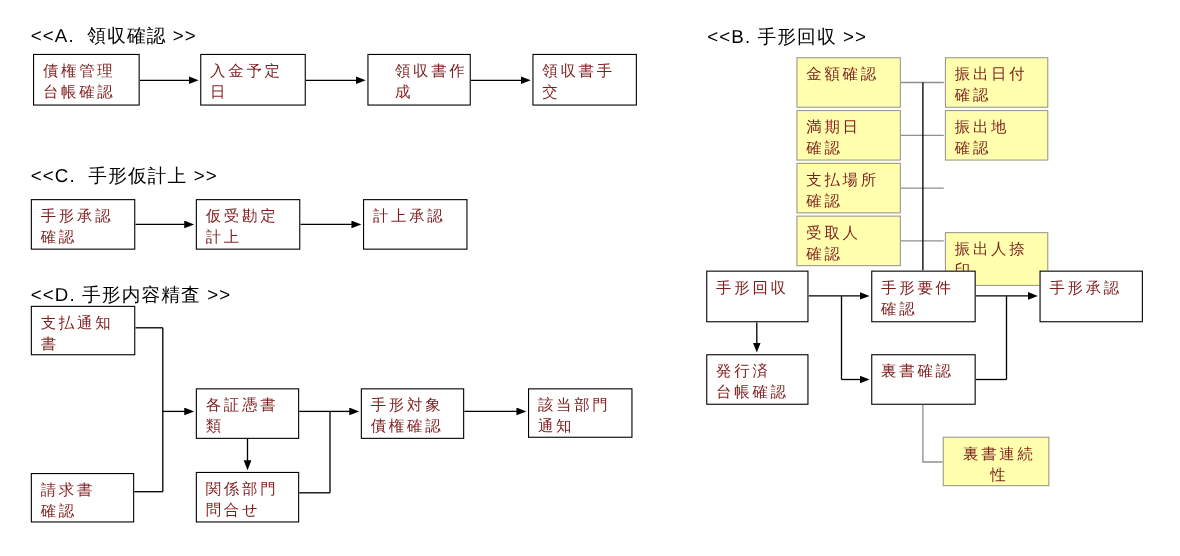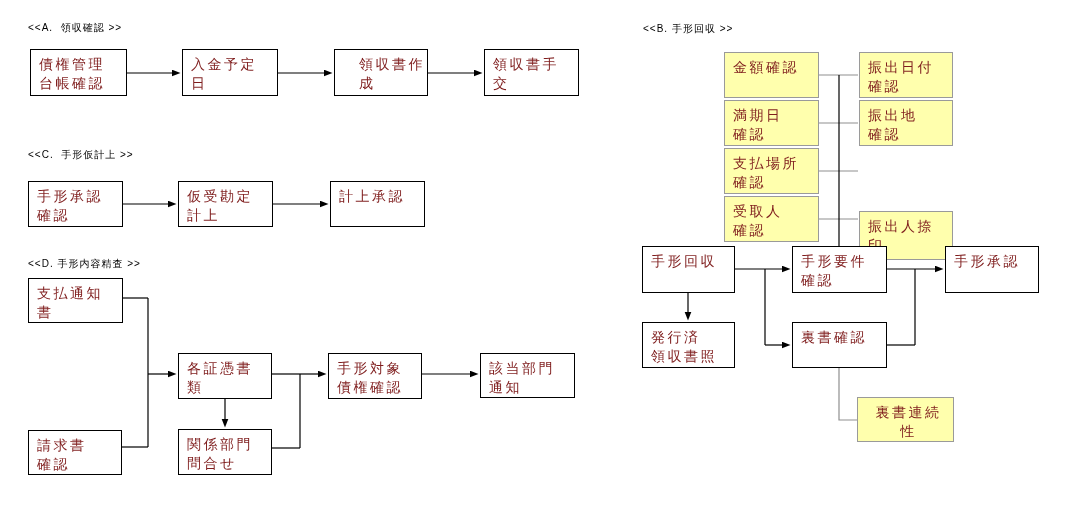--- a/index.html
+++ b/index.html
@@ -11,21 +11,21 @@
     position: relative;
     width: 1073px;
     height: 505px;
     background: #ffffff;
     font-family: "Liberation Sans", "DejaVu Sans", sans-serif;
     color: #000000;
     overflow: hidden;
   }
   .section-title {
     position: absolute;
-    font-size: 10px;
+    font-size: 17px;
     letter-spacing: 1px;
     white-space: pre;
     color: #000000;
   }
   .box {
     position: absolute;
     box-sizing: border-box;
     background: #ffffff;
     border: 1.5px solid #000000;
     font-size: 14px;
@@ -146,21 +146,21 @@
 
   <div class="box check" style="left:859px; top:52px;  width:94px; height:46px;">振出日付
 確認</div>
   <div class="box check" style="left:859px; top:100px; width:94px; height:46px;">振出地
 確認</div>
   <div class="box check" style="left:859px; top:196px; width:94px; height:49px;margin-top:15px;">振出人捺
 印</div>
 
   <div class="box" style="left:642px; top:246px; width:93px; height:47px;">手形回収</div>
   <div class="box" style="left:642px; top:322px; width:93px; height:46px;">発行済
-領収書照</div>
+台帳確認</div>
   <div class="box" style="left:792px; top:246px; width:95px; height:47px;">手形要件
 確認</div>
   <div class="box" style="left:792px; top:322px; width:95px; height:46px;">裏書確認</div>
   <div class="box" style="left:945px; top:246px; width:94px; height:47px;">手形承認</div>
 
   <div class="box check" style="left:857px; top:397px; width:97px; height:45px;text-align:center;">裏書連続
 性</div>
 
 </div>
 

